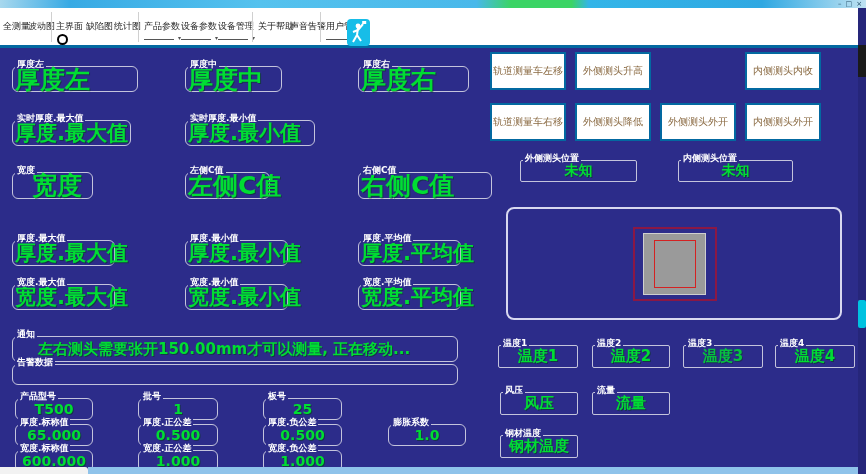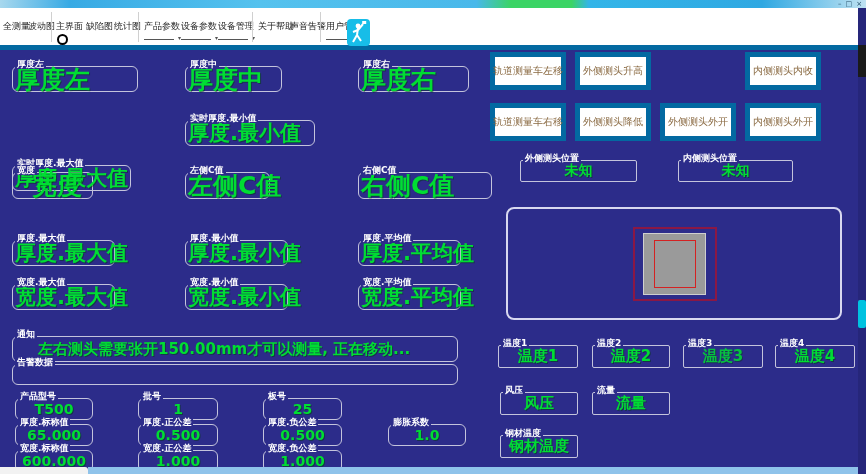--- a/index.html
+++ b/index.html
@@ -6,21 +6,21 @@
   body{font-family:"DejaVu Sans","Liberation Sans",sans-serif;}
   #screen{position:relative;width:866px;height:474px;background:#2c2c8a;overflow:hidden;}
 
   
   #titlebar{position:absolute;left:0;top:0;width:866px;height:8px;
     background:linear-gradient(90deg,#a8d8ee 0%,#38aae4 8%,#55c2ee 30%,#49b8ea 55%,#3bd465 59%,#3bd465 66%,#33b5e8 68%,#2fa8e2 88%,#bfe2f2 100%);}
   .winbtns{position:absolute;right:4px;top:0;height:8px;display:flex;gap:4px;align-items:center;color:#27506a;font-size:7px;line-height:7px;}
   .winbtns span{cursor:default;}
 
   
-  #toolbar{position:absolute;left:0;top:8px;width:866px;height:37px;background:#ffffff;border-bottom:5px solid #0369a1;text-align:right;}
+  #toolbar{position:absolute;left:0;top:8px;width:866px;height:37px;background:#ffffff;border-bottom:3px solid #0369a1;text-align:right;}
   .menu-item{position:absolute;top:12px;font-size:9px;color:#222;white-space:nowrap;}
   .menu-sep{position:absolute;top:4px;width:1px;height:30px;background:#d0d0d0;}
   .menu-underline{position:absolute;height:1px;background:#555;}
   .menu-underline:after{content:"▾";position:absolute;right:-7px;top:-5px;font-size:6px;color:#555;}
   #menu-radio{position:absolute;left:57px;top:26px;width:7px;height:7px;border:2px solid #000;border-radius:50%;background:#fff;}
   #app-icon{position:absolute;left:347px;top:11px;width:23px;height:27px;background:#17bde8;border-radius:4px;}
 
   
   #vscroll{position:absolute;right:0;top:8px;width:8px;height:466px;background:#26267a;}
   #vscroll .sb-top{position:absolute;left:0;top:37px;width:8px;height:32px;background:#1a1a1a;}
@@ -35,21 +35,21 @@
   .field{position:absolute;}
   .fbox{position:absolute;left:0;top:0;width:100%;height:100%;border:1px solid #c4c4dc;border-radius:6px;box-sizing:border-box;}
   .flabel{position:absolute;left:3px;top:-7px;font-size:9px;line-height:10px;color:#ffffff;background:#2c2c8a;padding:0 2px;white-space:nowrap;z-index:3;font-weight:bold;}
   .fval{position:absolute;color:#00dd33;font-weight:bold;white-space:nowrap;z-index:2;text-shadow:1px 1px 0 rgba(0,60,0,.45);}
   .fval-big{left:3px;top:1px;font-size:25px;line-height:26px;}
   .fval-med{left:3px;top:2px;font-size:21px;line-height:22px;}
   .fval-center{left:0;top:0;width:100%;height:100%;display:flex;align-items:center;justify-content:center;font-size:14px;}
   .fval-temp{left:0;top:0;width:100%;height:100%;display:flex;align-items:center;justify-content:center;font-size:15px;}
 
   
-  .ctl-btn{position:absolute;width:76px;height:38px;background:#ffffff;border:5px solid #0369a1;color:#8a6a42;
+  .ctl-btn{position:absolute;width:76px;height:38px;background:#ffffff;border:2px solid #0369a1;color:#8a6a42;
     font-size:10px;display:flex;align-items:center;justify-content:center;white-space:nowrap;cursor:pointer;box-sizing:border-box;}
 
   
   #schematic{position:absolute;left:506px;top:207px;width:336px;height:113px;border:2px solid #d8d8f0;border-radius:8px;box-sizing:border-box;}
   #schematic .rect-maroon{position:absolute;left:125px;top:18px;width:84px;height:74px;border:2px solid #8a1845;box-sizing:border-box;}
   #schematic .rect-gray{position:absolute;left:135px;top:24px;width:63px;height:62px;background:#9a9a9a;border:1px solid #cfcfcf;box-sizing:border-box;}
   #schematic .rect-red{position:absolute;left:146px;top:31px;width:42px;height:48px;border:1px solid #d42222;box-sizing:border-box;}
 
   
   .fval-note{left:26px;top:0;height:100%;display:flex;align-items:center;font-size:15px;}
@@ -111,21 +111,21 @@
     <span class="flabel">厚度中</span>
     <div class="fbox"></div>
     <span class="fval fval-big">厚度中</span>
   </div>
   <div class="field" style="left:358px;top:66px;width:97px;height:26px;padding-left:14px;">
     <span class="flabel">厚度右</span>
     <div class="fbox"></div>
     <span class="fval fval-big">厚度右</span>
   </div>
 
-  <div class="field" style="left:12px;top:120px;width:119px;height:26px;margin-top:45px;">
+  <div class="field" style="left:12px;top:120px;width:119px;height:26px;">
     <span class="flabel">实时厚度.最大值</span>
     <div class="fbox"></div>
     <span class="fval fval-med">厚度.最大值</span>
   </div>
   <div class="field" style="left:185px;top:120px;width:130px;height:26px;">
     <span class="flabel">实时厚度.最小值</span>
     <div class="fbox"></div>
     <span class="fval fval-med">厚度.最小值</span>
   </div>
 

